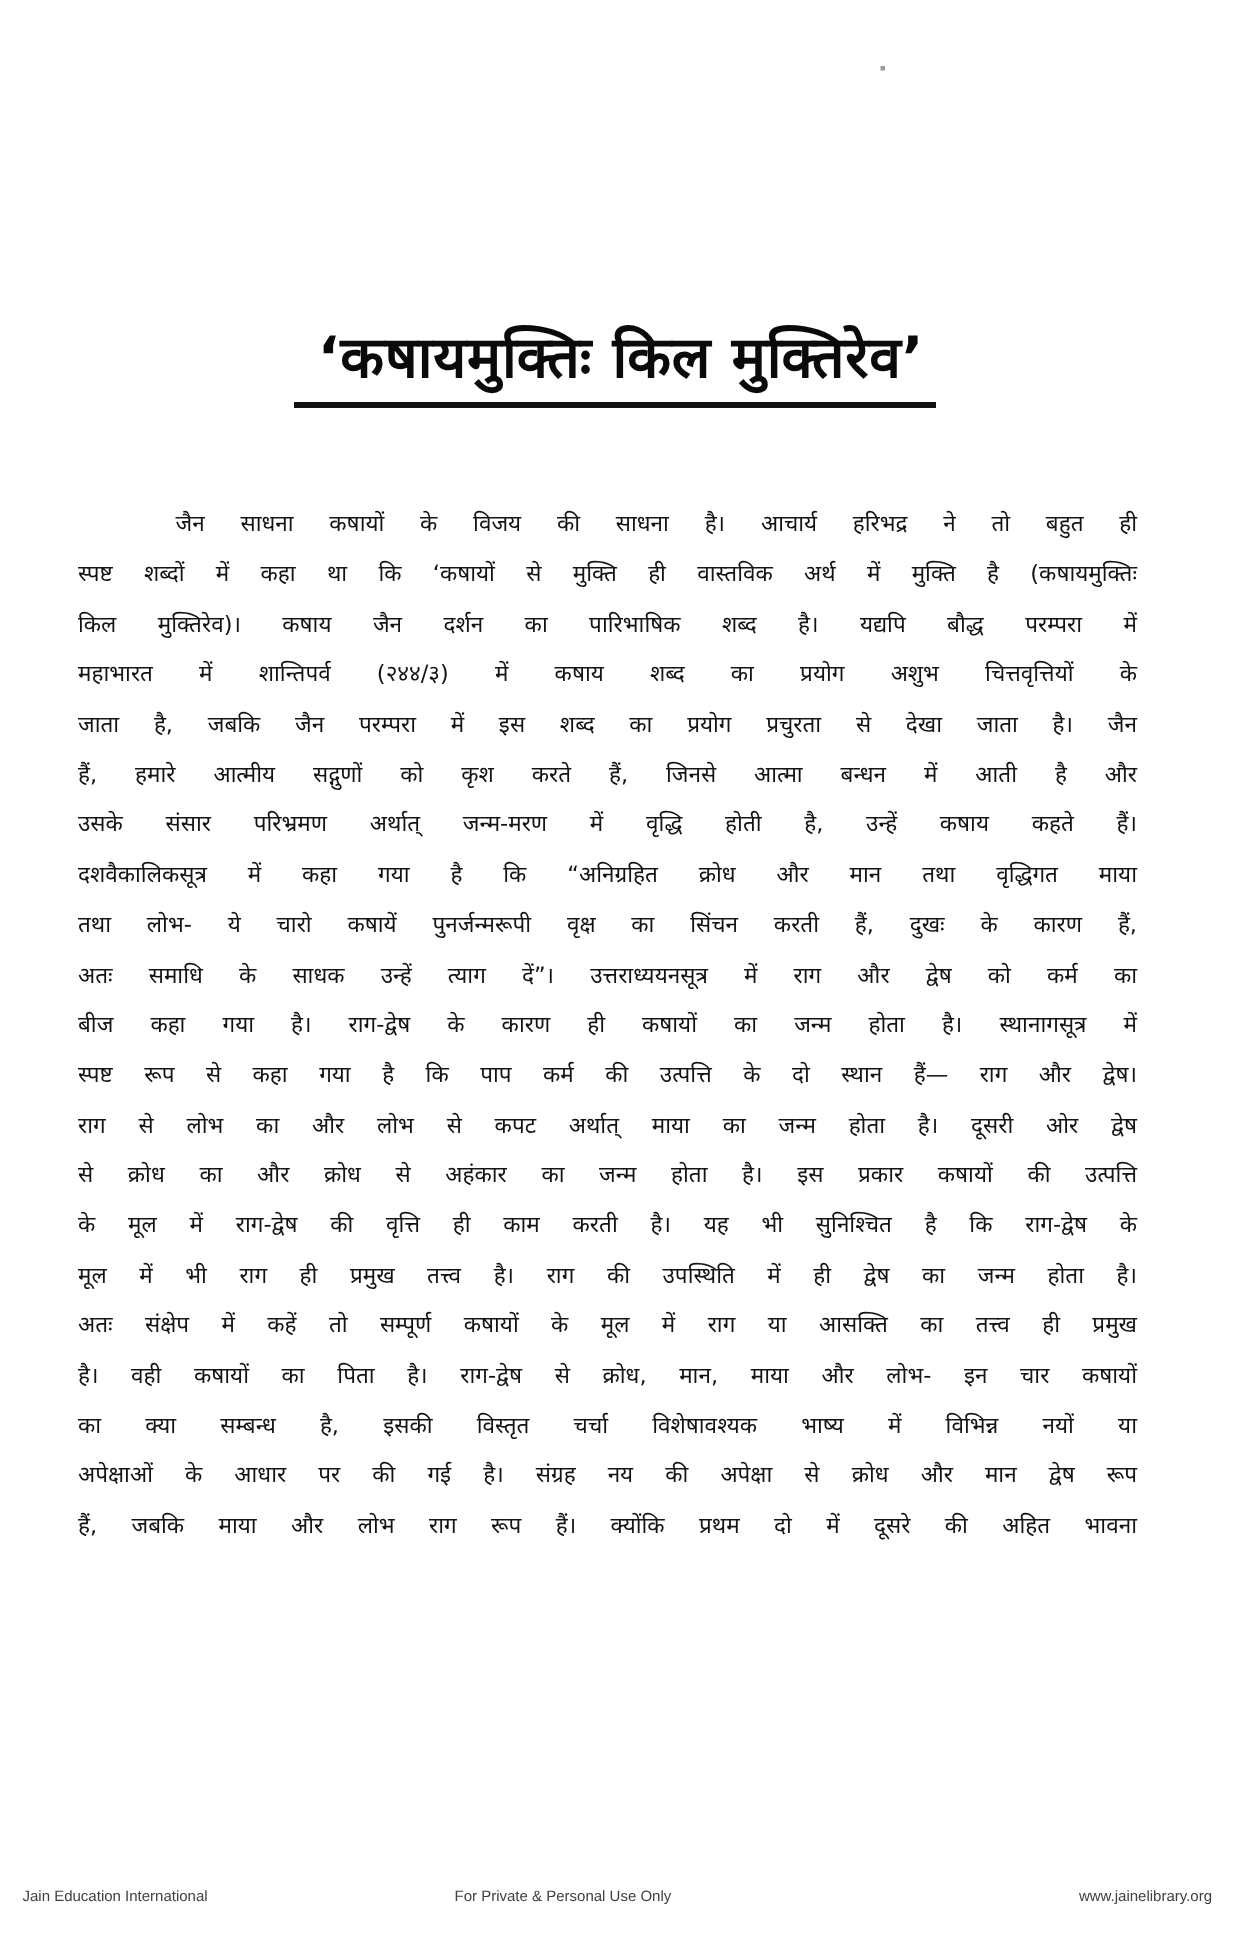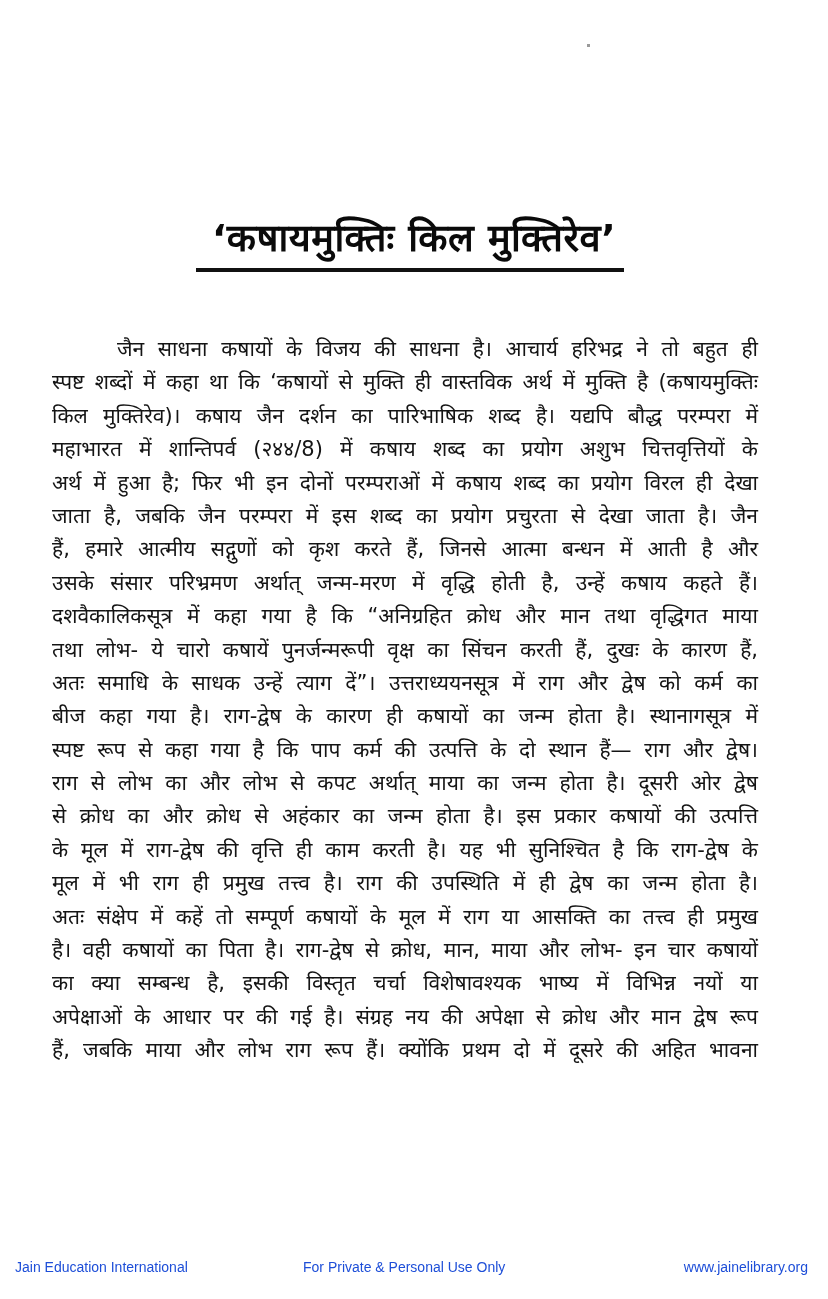--- a/index.html
+++ b/index.html
@@ -47,38 +47,38 @@
   .body-text {
     position: absolute;
     left: 52px;
     width: 706px;
     top: 333px;
   }
   .line {
     display: block;
     height: 33.4px;
     line-height: 33.4px;
-    font-size: 21px;
+    font-size: 15px;
     white-space: nowrap;
     text-align: justify;
     text-align-last: justify;
     color: #141414;
   }
   .line.indent {
     padding-left: 65px;
   }
   .footer {
     position: absolute;
     top: 1259px;
     left: 0;
     width: 828px;
     height: 20px;
     font-family: "Liberation Sans", sans-serif;
-    font-size: 14px;
-    color: #1d4ed8;
+    font-size: 10px;
+    color: #404040;
   }
   .footer span {
     position: absolute;
     top: 0;
     white-space: nowrap;
   }
   .footer .f-left { left: 15px; }
   .footer .f-center { left: 303px; }
   .footer .f-right { right: 20px; }
 </style>
@@ -87,22 +87,21 @@
 
 <div class="scan-mark"></div>
 
 <h1 class="title" style="margin:0;">‘कषायमुक्तिः किल मुक्तिरेव’</h1>
 <div class="title-rule"></div>
 
 <div class="body-text">
   <span class="line indent">जैन साधना कषायों के विजय की साधना है। आचार्य हरिभद्र ने तो बहुत ही</span>
   <span class="line">स्पष्ट शब्दों में कहा था कि ‘कषायों से मुक्ति ही वास्तविक अर्थ में मुक्ति है (कषायमुक्तिः</span>
   <span class="line">किल मुक्तिरेव)। कषाय जैन दर्शन का पारिभाषिक शब्द है। यद्यपि बौद्ध परम्परा में</span>
-  <span class="line">महाभारत में शान्तिपर्व (२४४/8) में कषाय  शब्द का प्रयोग अशुभ चित्तवृत्तियों के</span>
-  <span class="line">अर्थ में हुआ है; फिर भी इन दोनों परम्पराओं में कषाय शब्द का प्रयोग विरल ही देखा</span>
+  <span class="line">महाभारत में शान्तिपर्व (२४४/३) में कषाय  शब्द का प्रयोग अशुभ चित्तवृत्तियों के</span>
   <span class="line">जाता है, जबकि जैन परम्परा में इस शब्द का प्रयोग प्रचुरता से देखा जाता है। जैन</span>
   <span class="line">हैं, हमारे आत्मीय सद्गुणों को कृश करते हैं, जिनसे आत्मा बन्धन में आती है और</span>
   <span class="line">उसके संसार परिभ्रमण अर्थात् जन्म-मरण में वृद्धि होती है, उन्हें कषाय कहते हैं।</span>
   <span class="line">दशवैकालिकसूत्र में कहा गया है कि “अनिग्रहित क्रोध और मान तथा वृद्धिगत माया</span>
   <span class="line">तथा लोभ- ये चारो कषायें पुनर्जन्मरूपी वृक्ष का सिंचन करती हैं, दुखः के कारण हैं,</span>
   <span class="line">अतः समाधि के साधक उन्हें त्याग दें”। उत्तराध्ययनसूत्र में राग और द्वेष को कर्म का</span>
   <span class="line">बीज कहा गया है। राग-द्वेष के कारण ही कषायों का जन्म होता है। स्थानागसूत्र में</span>
   <span class="line">स्पष्ट रूप से कहा गया है कि पाप कर्म की उत्पत्ति के दो स्थान हैं— राग और द्वेष।</span>
   <span class="line">राग से लोभ का और लोभ से कपट अर्थात् माया का जन्म होता है। दूसरी ओर द्वेष</span>
   <span class="line">से क्रोध का और क्रोध से अहंकार का जन्म होता है। इस प्रकार कषायों की उत्पत्ति</span>

